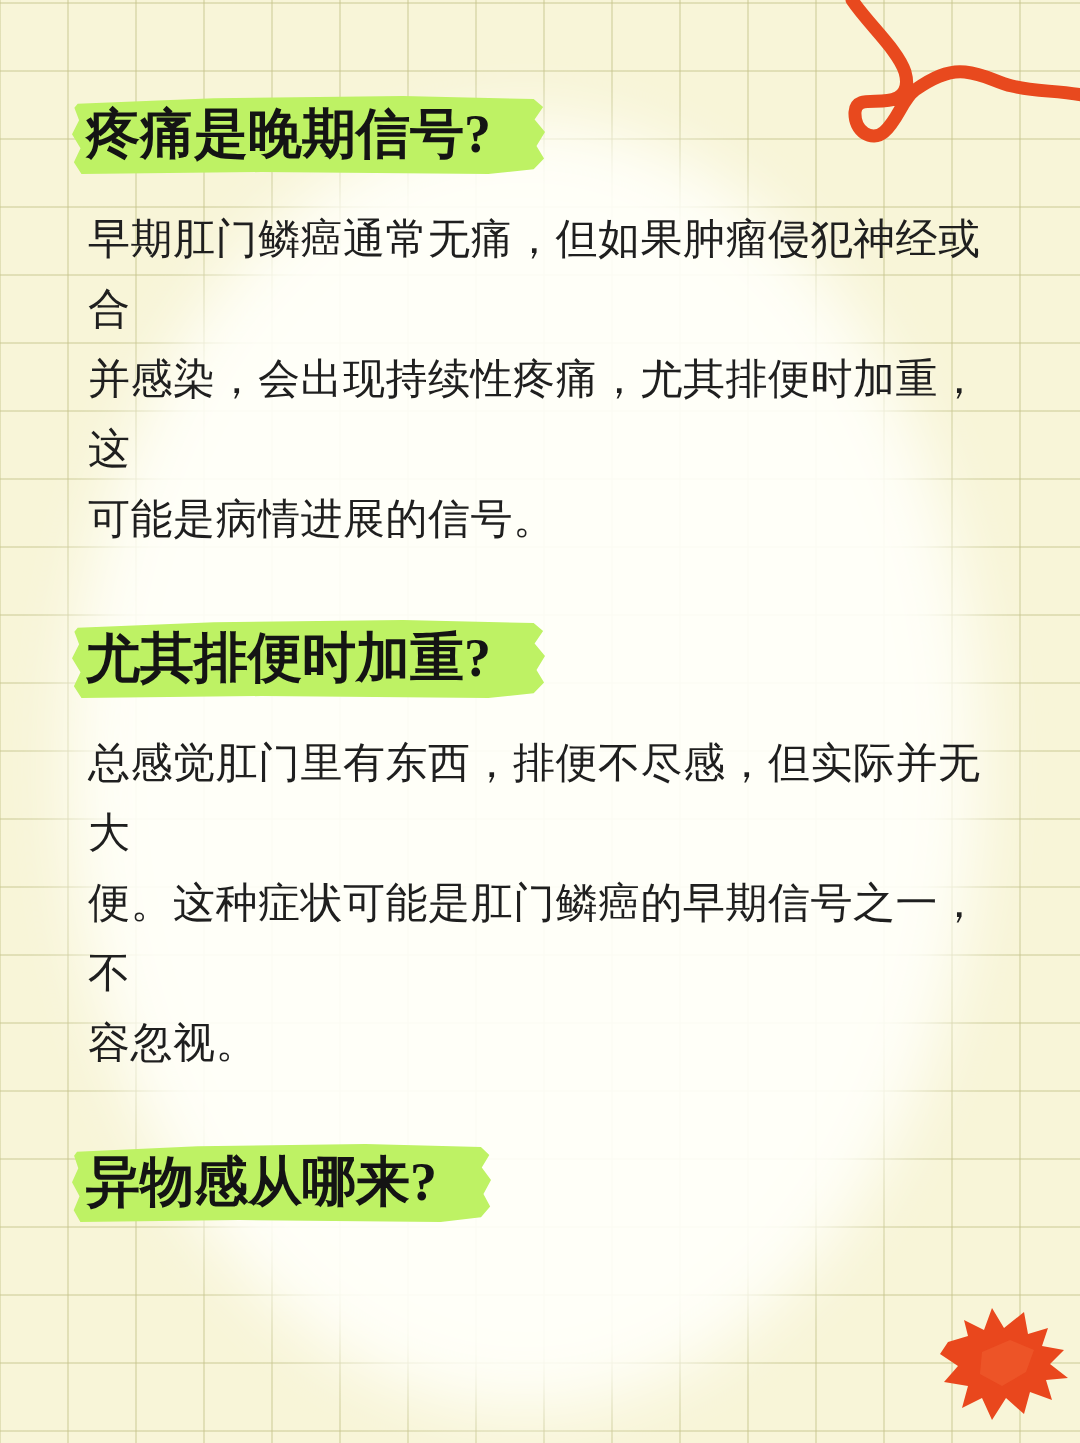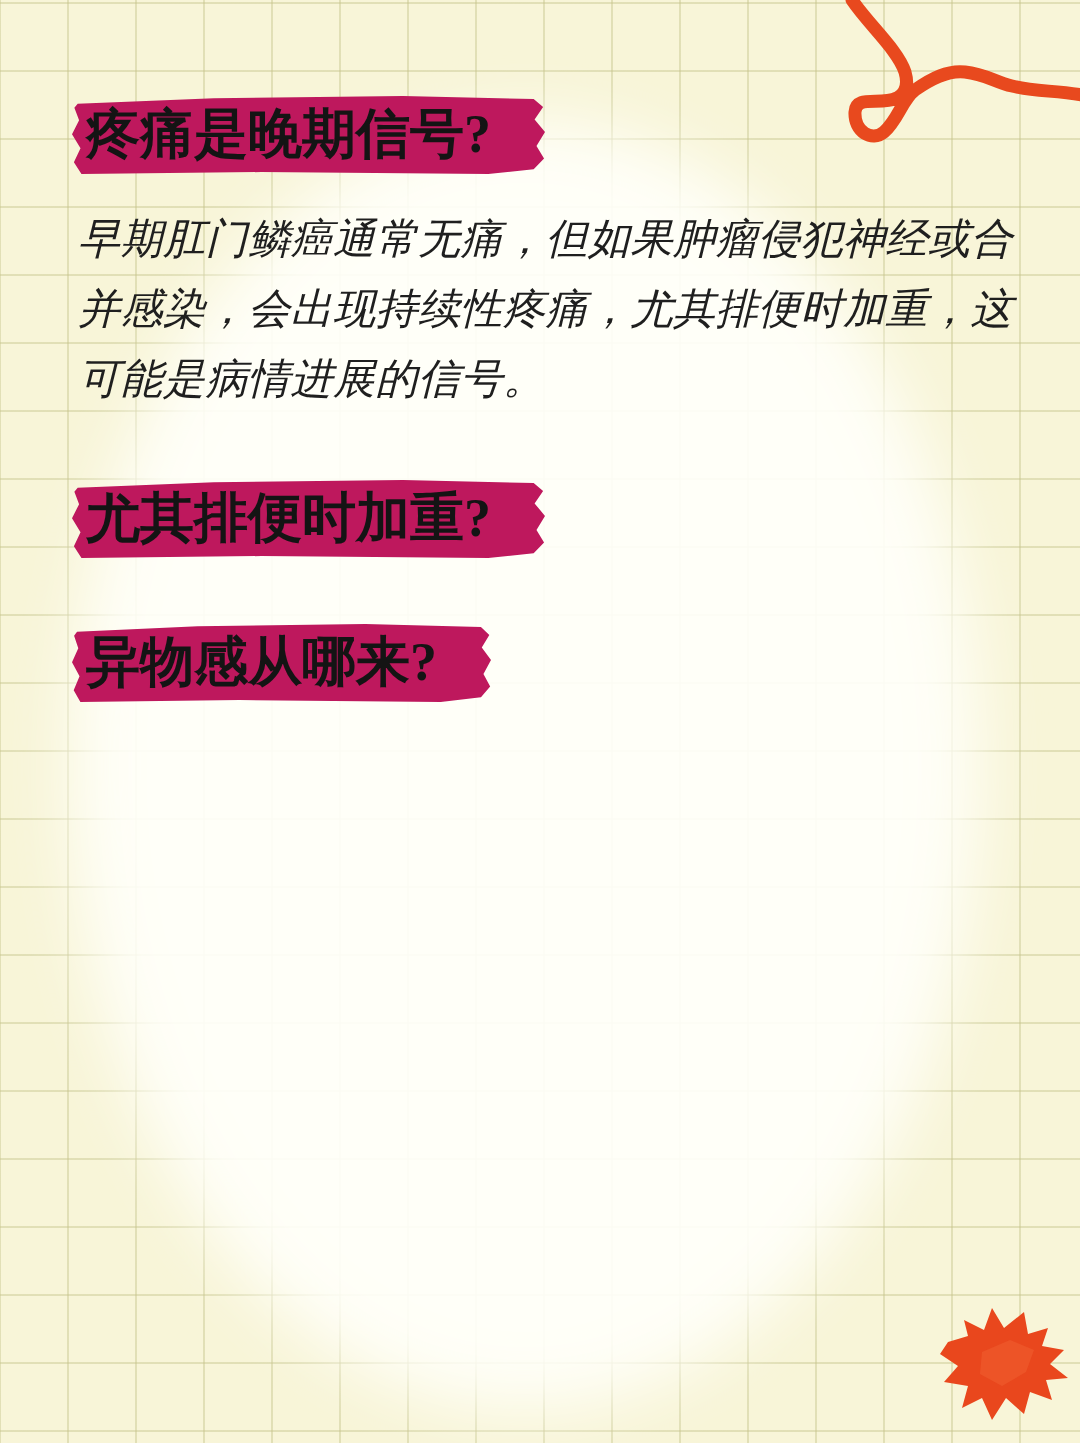--- a/index.html
+++ b/index.html
@@ -34,36 +34,35 @@
   .section{margin:0;}
   .section + .section{margin-top:66px;}
   .heading-row{margin:0;}
   .heading{
     display:inline-block;
     font-family:"Liberation Serif","DejaVu Serif",serif;
     font-weight:700;
     font-size:54px;
     line-height:72px;
     color:#141414;
-    background:#be185d;
+    background:#bef264;
     padding:2px 54px 4px 14px;
     clip-path:polygon(
       1.2% 10%, 30% 3%, 70% 0%, 97.6% 4%,
       99.6% 14%, 97.8% 30%, 100% 46%, 98.2% 64%, 99.8% 80%, 97.6% 94%,
       88% 100%, 40% 97.5%, 2% 100%,
       0.4% 85%, 1.8% 67%, 0% 49%, 1.5% 31%, 0.5% 15%);
   }
   .body-text{
-    margin:30px 0 0 6px;
+    margin:30px 0 0 16px;
     font-size:42px;
     line-height:70px;
     letter-spacing:0.5px;
     color:#1f1f1f;
     white-space:pre-line;
-    font-style:italic;
   }
   .doodle-top{
     position:absolute;right:0;top:0;width:290px;height:180px;
   }
   .splash-bottom{
     position:absolute;left:930px;top:1290px;width:150px;height:150px;
   }
 </style>
 </head>
 <body>
@@ -96,20 +95,23 @@
       </div>
       <p class="body-text">早期肛门鳞癌通常无痛，但如果肿瘤侵犯神经或合
 并感染，会出现持续性疼痛，尤其排便时加重，这
 可能是病情进展的信号。</p>
     </section>
 
     <section class="section">
       <div class="heading-row">
         <span class="heading">尤其排便时加重?</span>
       </div>
+      <p class="body-text">总感觉肛门里有东西，排便不尽感，但实际并无大
+便。这种症状可能是肛门鳞癌的早期信号之一，不
+容忽视。</p>
     </section>
 
     <section class="section">
       <div class="heading-row">
         <span class="heading">异物感从哪来?</span>
       </div>
     </section>
 
   </div>
 </div>

